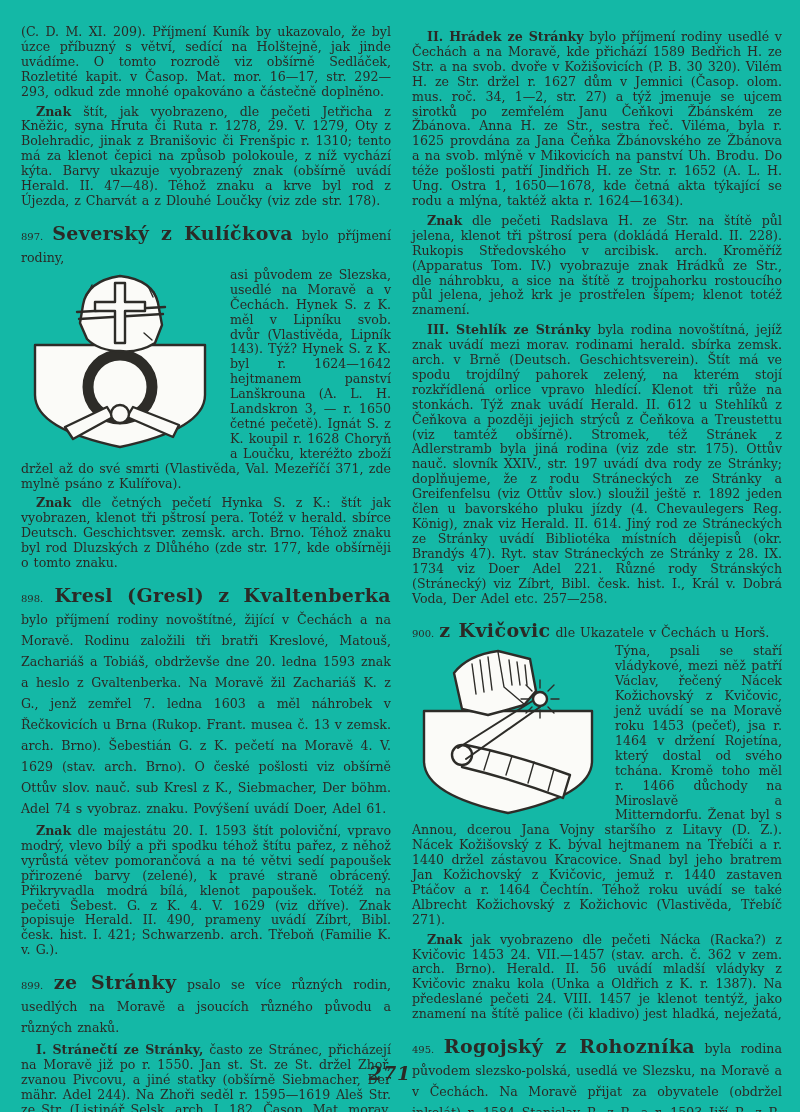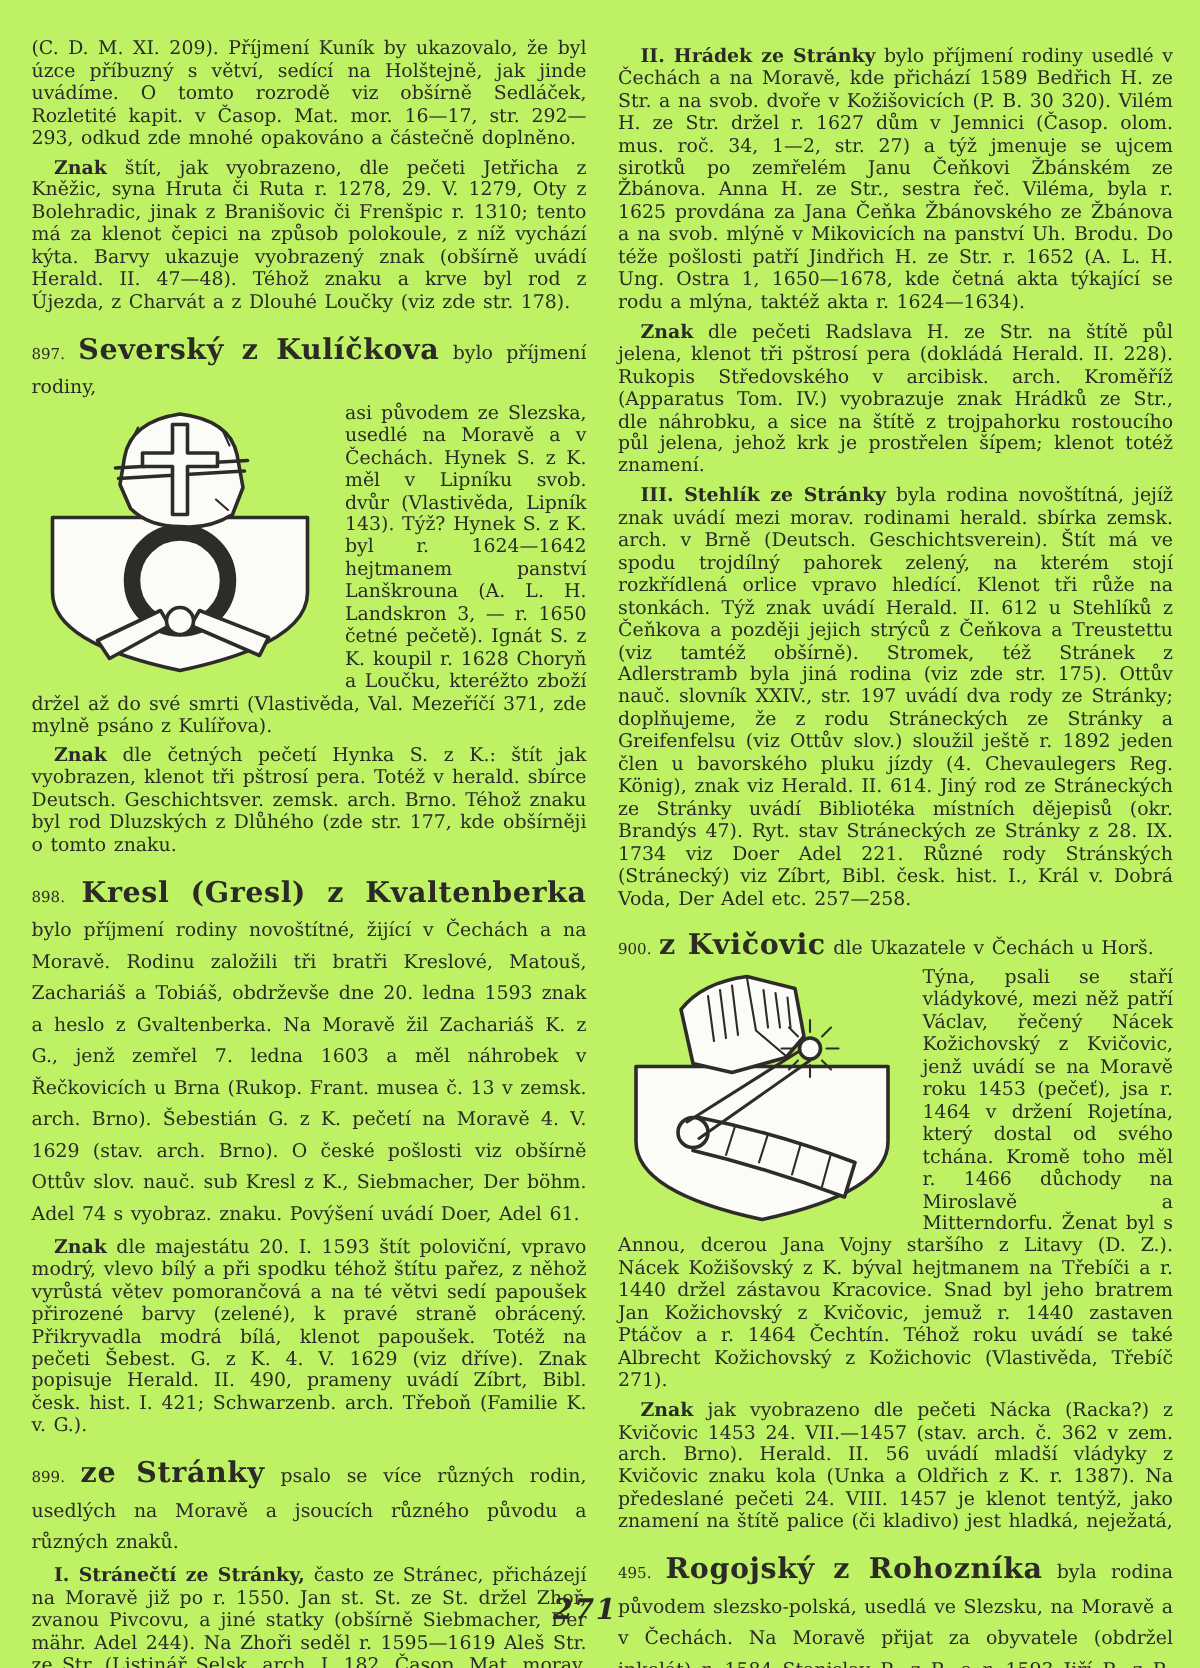--- a/index.html
+++ b/index.html
@@ -1,20 +1,20 @@
 <!DOCTYPE html>
 <html lang="cs"><head>
 <meta charset="utf-8">
 <style>
   html,body{margin:0;padding:0;background:#e8e8e4;}
   .page{
     position:relative;
     width:800px;height:1112px;
     margin:0 auto;
-    background:#bef264;
+    background:#14b8a6;
     overflow:hidden;
     font-family:"DejaVu Serif","Liberation Serif",serif;
     color:#2b2a26;
   }
   .columns{
     display:flex;
     gap:21px;
     padding:25px 18px 0 21px;
   }
   .col{

